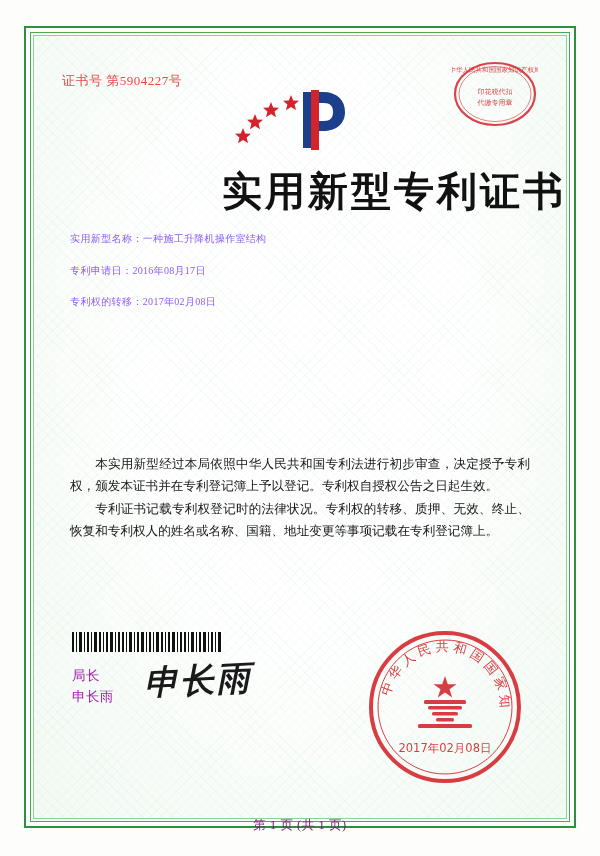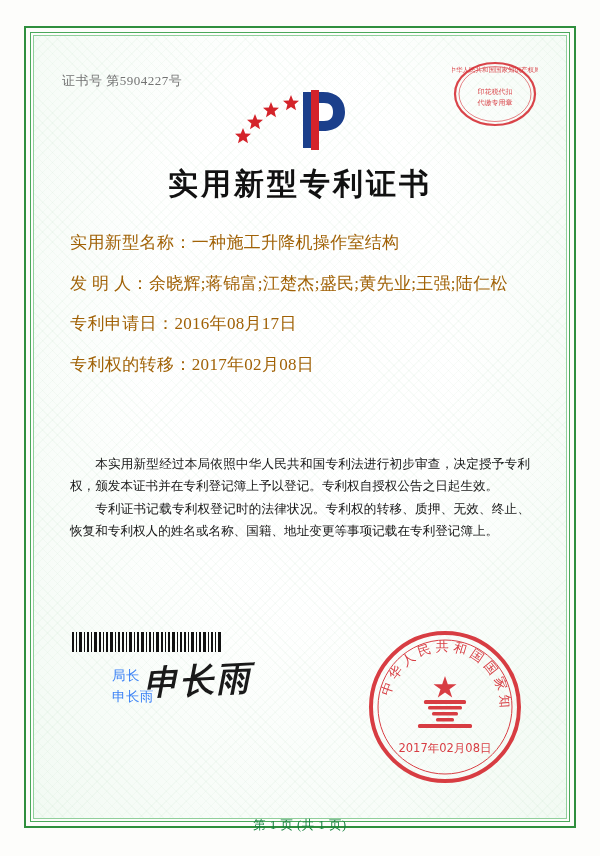--- a/index.html
+++ b/index.html
@@ -68,21 +68,21 @@
     right: 34px;
     bottom: 38px;
   }
 
   
   .serial {
     position: absolute;
     left: 28px;
     top: 36px;
     font-size: 13px;
-    color: #737373;
+    color: #ef4444;
     letter-spacing: 0.5px;
     white-space: nowrap;
   }
 
   
   .emblem {
     position: absolute;
     left: 50%;
     transform: translateX(-50%);
     top: 40px;
@@ -99,39 +99,39 @@
     width: 86px;
     height: 72px;
   }
 
   
   .main-title {
     position: absolute;
     top: 128px;
     left: 0;
     right: 0;
-    text-align: center;
+    text-align: right;
     font-family: "DejaVu Sans", sans-serif;
     font-weight: bold;
-    font-size: 30px;
+    font-size: 40px;
     letter-spacing: 3px;
     color: #111111;
   }
 
   
   .fields {
     position: absolute;
     top: 196px;
     left: 36px;
     right: 36px;
   }
   .field-row {
     margin-bottom: 18.5px;
-    font-size: 17px;
-    color: #a16207;
+    font-size: 10px;
+    color: #8b5cf6;
     line-height: 1.3;
     white-space: nowrap;
   }
   .field-label {
     display: inline-block;
     letter-spacing: 0.4px;
   }
   .field-value {
     letter-spacing: 0.3px;
   }
@@ -160,24 +160,23 @@
     width: 150px;
     height: 20px;
   }
 
   
   .sig-block {
     position: absolute;
     left: 38px;
     top: 630px;
     font-size: 13.5px;
-    color: #3b82f6;
+    color: #a21caf;
     line-height: 1.55;
     letter-spacing: 0.4px;
-    margin-left: 40px;
   }
   .handwriting {
     position: absolute;
     left: 110px;
     top: 622px;
     font-family: "DejaVu Serif", serif;
     font-size: 34px;
     font-style: italic;
     font-weight: bold;
     color: #1a1a1a;
@@ -195,21 +194,21 @@
   }
 
   
   .page-footer {
     position: absolute;
     left: 0;
     right: 0;
     bottom: 22px;
     text-align: center;
     font-size: 12.4px;
-    color: #15803d;
+    color: #701a75;
     letter-spacing: 0.6px;
   }
 </style>
 </head>
 <body>
 
 <div id="cert">
 
   <div class="frame-outer"></div>
   <div class="frame-inner"></div>
@@ -246,23 +245,20 @@
           <text x="43" y="47" text-anchor="middle" font-size="7">代缴专用章</text>
         </g>
       </svg>
     </div>
 
     <div class="main-title">实用新型专利证书</div>
 
     <div class="fields">
       <div class="field-row">
         <span class="field-label">实用新型名称：</span><span class="field-value">一种施工升降机操作室结构</span>
-      </div>
-      <div class="field-row">
-        <span class="field-label">发 明 人：</span><span class="field-value">余晓辉;蒋锦富;江楚杰;盛民;黄先业;王强;陆仁松</span>
       </div>
       <div class="field-row">
         <span class="field-label">专利申请日：</span><span class="field-value">2016年08月17日</span>
       </div>
       <div class="field-row">
         <span class="field-label">专利权的转移：</span><span class="field-value">2017年02月08日</span>
       </div>
     </div>
 
     <div class="paragraphs">

